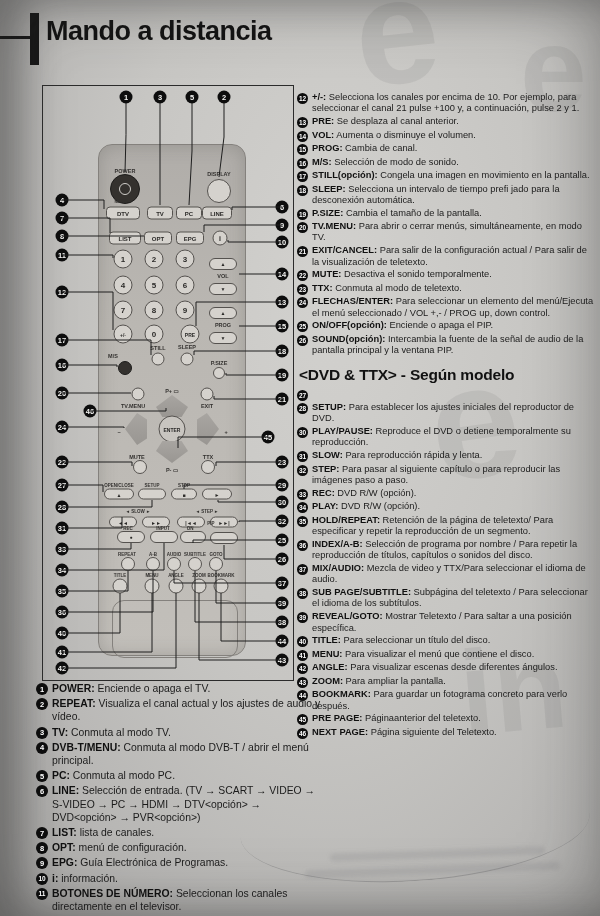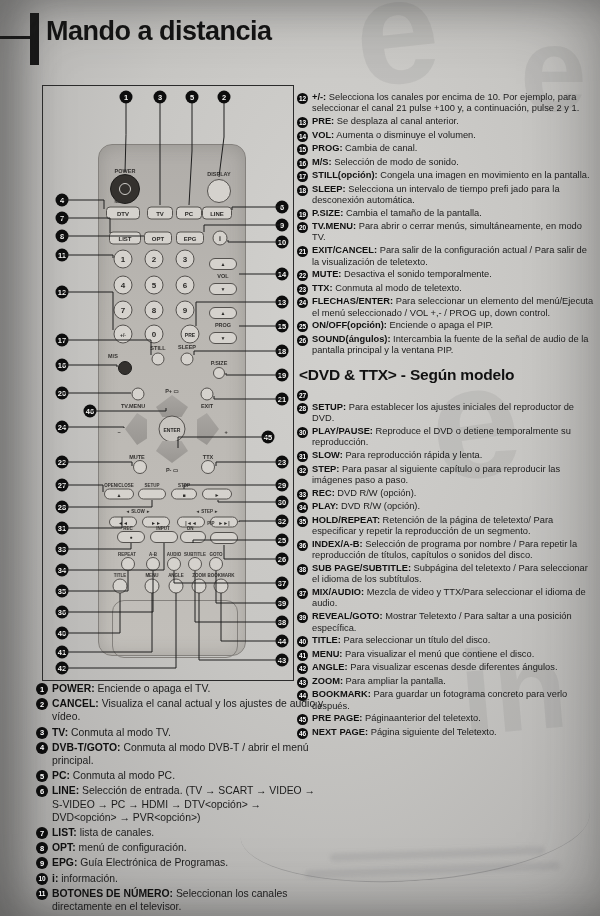--- a/index.html
+++ b/index.html
@@ -327,21 +327,21 @@
         <div class="li">
           <span class="num" style="font-size: 6.5px;">24</span>
           <span class="txt"><b>FLECHAS/ENTER:</b> Para seleccionar un elemento del menú/Ejecuta el menú seleccionado / VOL +,- / PROG up, down control.</span>
         </div>
         <div class="li">
           <span class="num" style="font-size: 6.5px;">25</span>
           <span class="txt"><b>ON/OFF(opción):</b> Enciende o apaga el PIP.</span>
         </div>
         <div class="li">
           <span class="num" style="font-size: 6.5px;">26</span>
-          <span class="txt"><b>SOUND(ángulos):</b> Intercambia la fuente de la señal de audio de la pantalla principal y la ventana PIP.</span>
+          <span class="txt"><b>SOUND(opción):</b> Intercambia la fuente de la señal de audio de la pantalla principal y la ventana PIP.</span>
         </div>
       </div>
     <div id="dvd-header">&lt;DVD &amp; TTX&gt; - Según modelo</div>
     <div>
         <div class="li">
           <span class="num" style="font-size: 6.5px;">27</span>
         </div>
         <div class="li">
           <span class="num" style="font-size: 6.5px;">28</span>
           <span class="txt"><b>SETUP:</b> Para establecer los ajustes iniciales del reproductor de DVD.</span>
@@ -368,28 +368,28 @@
         </div>
         <div class="li">
           <span class="num" style="font-size: 6.5px;">35</span>
           <span class="txt"><b>HOLD/REPEAT:</b> Retención de la página de teletexto/ Para especificar y repetir la reproducción de un segmento.</span>
         </div>
         <div class="li">
           <span class="num" style="font-size: 6.5px;">36</span>
           <span class="txt"><b>INDEX/A-B:</b> Selección de programa por nombre / Para repetir la reproducción de títulos, capítulos o sonidos del disco.</span>
         </div>
         <div class="li">
+          <span class="num" style="font-size: 6.5px;">37</span>
+          <span class="txt"><b>MIX/AUDIO:</b> Mezcla de video y TTX/Para seleccionar el idioma de audio.</span>
+        </div>
+        <div class="li">
           <span class="num" style="font-size: 6.5px;">38</span>
           <span class="txt"><b>SUB PAGE/SUBTITLE:</b> Subpágina del teletexto / Para seleccionar el idioma de los subtítulos.</span>
         </div>
         <div class="li">
-          <span class="num" style="font-size: 6.5px;">37</span>
-          <span class="txt"><b>MIX/AUDIO:</b> Mezcla de video y TTX/Para seleccionar el idioma de audio.</span>
-        </div>
-        <div class="li">
           <span class="num" style="font-size: 6.5px;">39</span>
           <span class="txt"><b>REVEAL/GOTO:</b> Mostrar Teletexto / Para saltar a una posición específica.</span>
         </div>
         <div class="li">
           <span class="num" style="font-size: 6.5px;">40</span>
           <span class="txt"><b>TITLE:</b> Para seleccionar un título del disco.</span>
         </div>
         <div class="li">
           <span class="num" style="font-size: 6.5px;">41</span>
           <span class="txt"><b>MENU:</b> Para visualizar el menú que contiene el disco.</span>
@@ -418,29 +418,29 @@
   </div>
 
   <div id="left-col" class="col">
     <div>
         <div class="li">
           <span class="num" style="font-size: 7.5px;">1</span>
           <span class="txt"><b>POWER:</b> Enciende o apaga el TV.</span>
         </div>
         <div class="li">
           <span class="num" style="font-size: 7.5px;">2</span>
-          <span class="txt"><b>CANCEL:</b> Visualiza el canal actual y los ajustes de audio y vídeo.</span>
+          <span class="txt"><b>REPEAT:</b> Visualiza el canal actual y los ajustes de audio y vídeo.</span>
         </div>
         <div class="li">
           <span class="num" style="font-size: 7.5px;">3</span>
           <span class="txt"><b>TV:</b> Conmuta al modo TV.</span>
         </div>
         <div class="li">
           <span class="num" style="font-size: 7.5px;">4</span>
-          <span class="txt"><b>DVB-T/GOTO:</b> Conmuta al modo DVB-T / abrir el menú principal.</span>
+          <span class="txt"><b>DVB-T/MENU:</b> Conmuta al modo DVB-T / abrir el menú principal.</span>
         </div>
         <div class="li">
           <span class="num" style="font-size: 7.5px;">5</span>
           <span class="txt"><b>PC:</b> Conmuta al modo PC.</span>
         </div>
         <div class="li">
           <span class="num" style="font-size: 7.5px;">6</span>
           <span class="txt"><b>LINE:</b> Selección de entrada. (TV → SCART → VIDEO → S-VIDEO → PC → HDMI → DTV&lt;opción&gt; → DVD&lt;opción&gt; → PVR&lt;opción&gt;)</span>
         </div>
         <div class="li">

